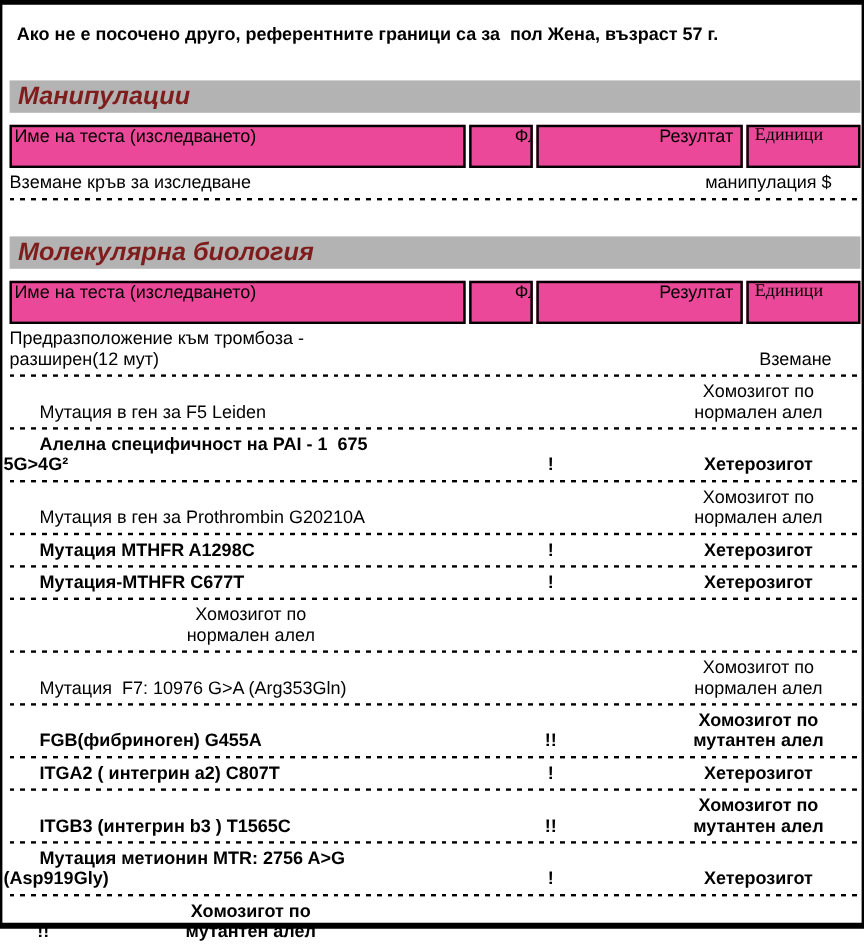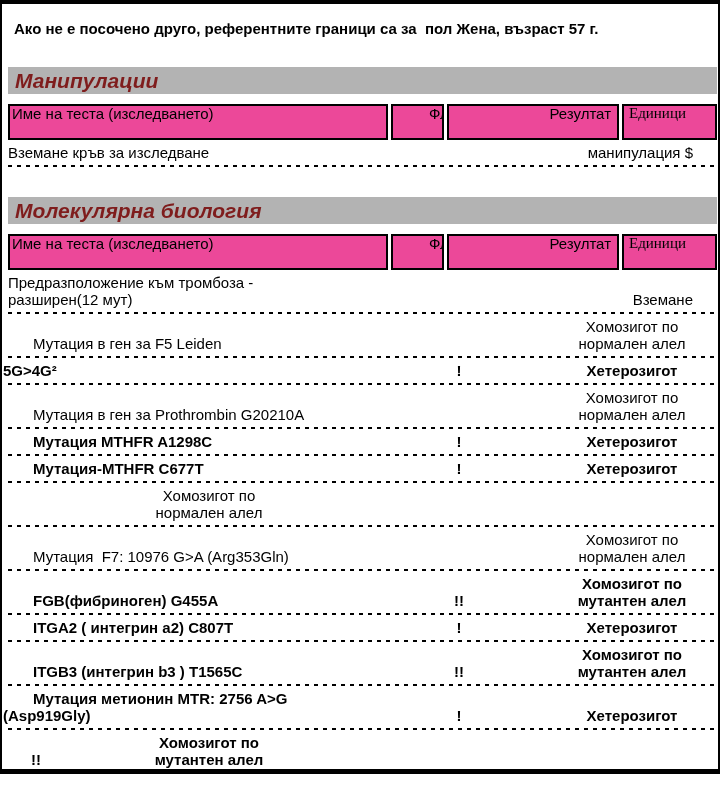--- a/index.html
+++ b/index.html
@@ -107,20 +107,21 @@
               </div>
     <div class="cell flag"></div>
     <div class="cell result">
                 <div class="line">Хомозигот по</div>
                 <div class="line">нормален алел</div>
               </div>
     <div class="cell units"></div>
   </div>
             <div class="row bold">
     <div class="cell name">
+                <div class="line ind">Алелна специфичност на PAI - 1  675</div>
                 <div class="line cont">5G&gt;4G²</div>
               </div>
     <div class="cell flag">!</div>
     <div class="cell result">
                 <div class="line">Хетерозигот</div>
               </div>
     <div class="cell units"></div>
   </div>
             <div class="row">
     <div class="cell name">

